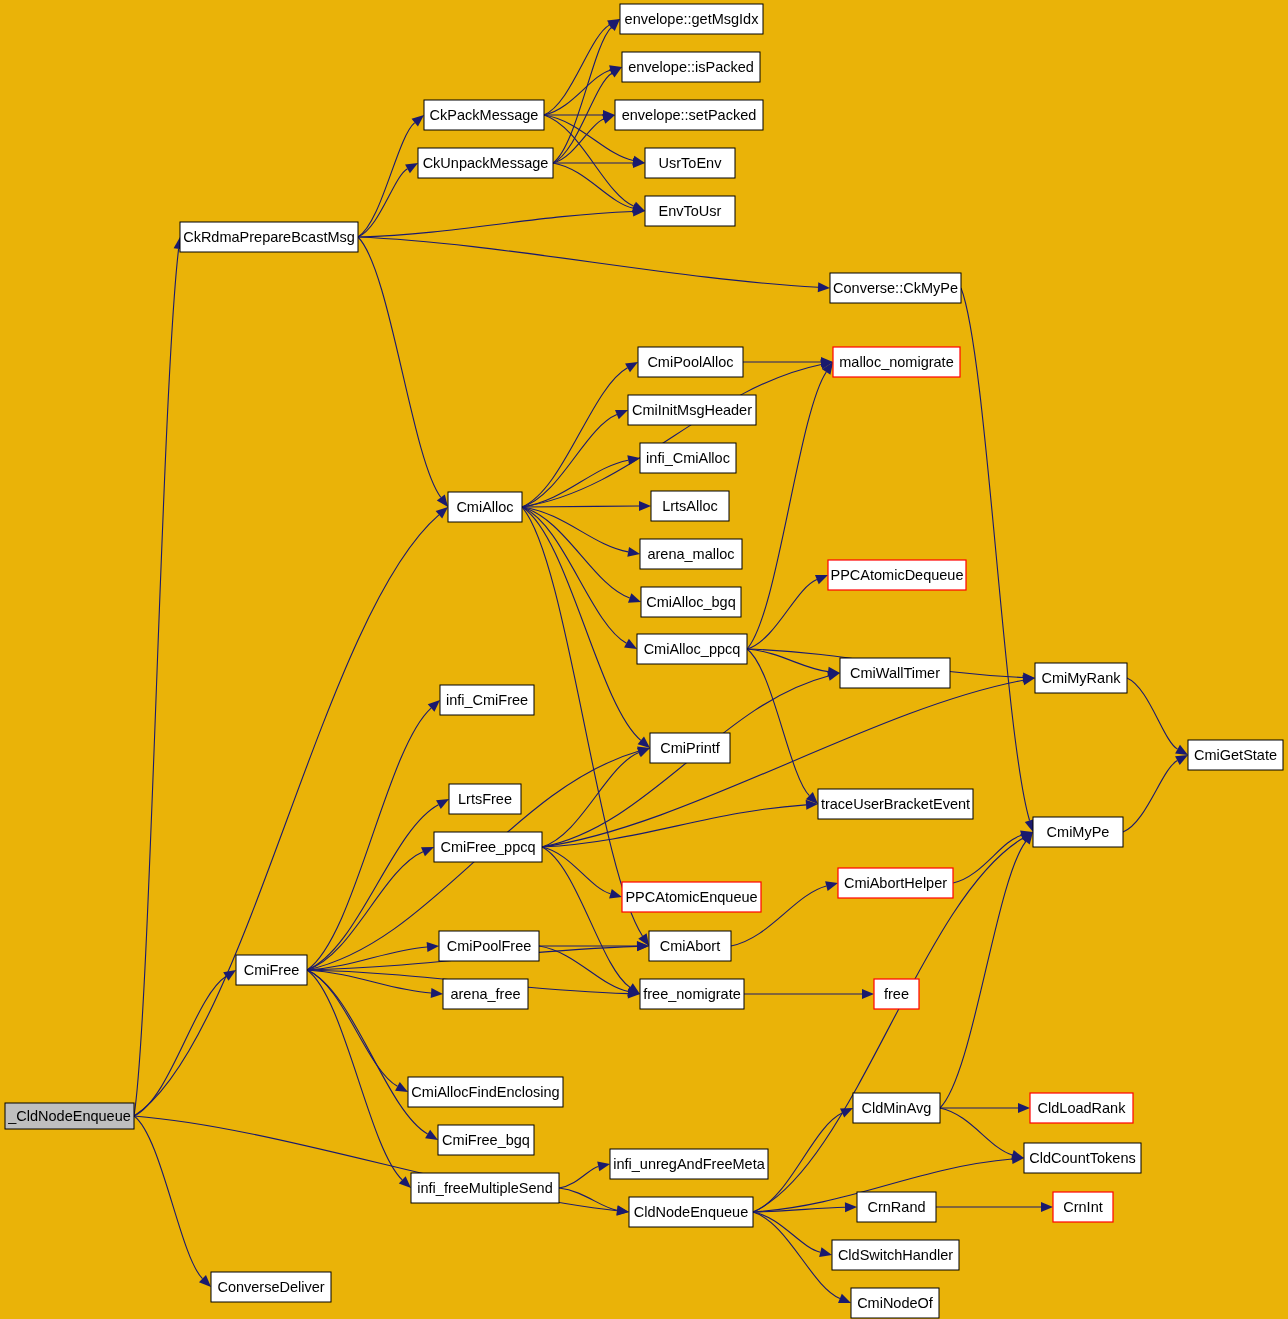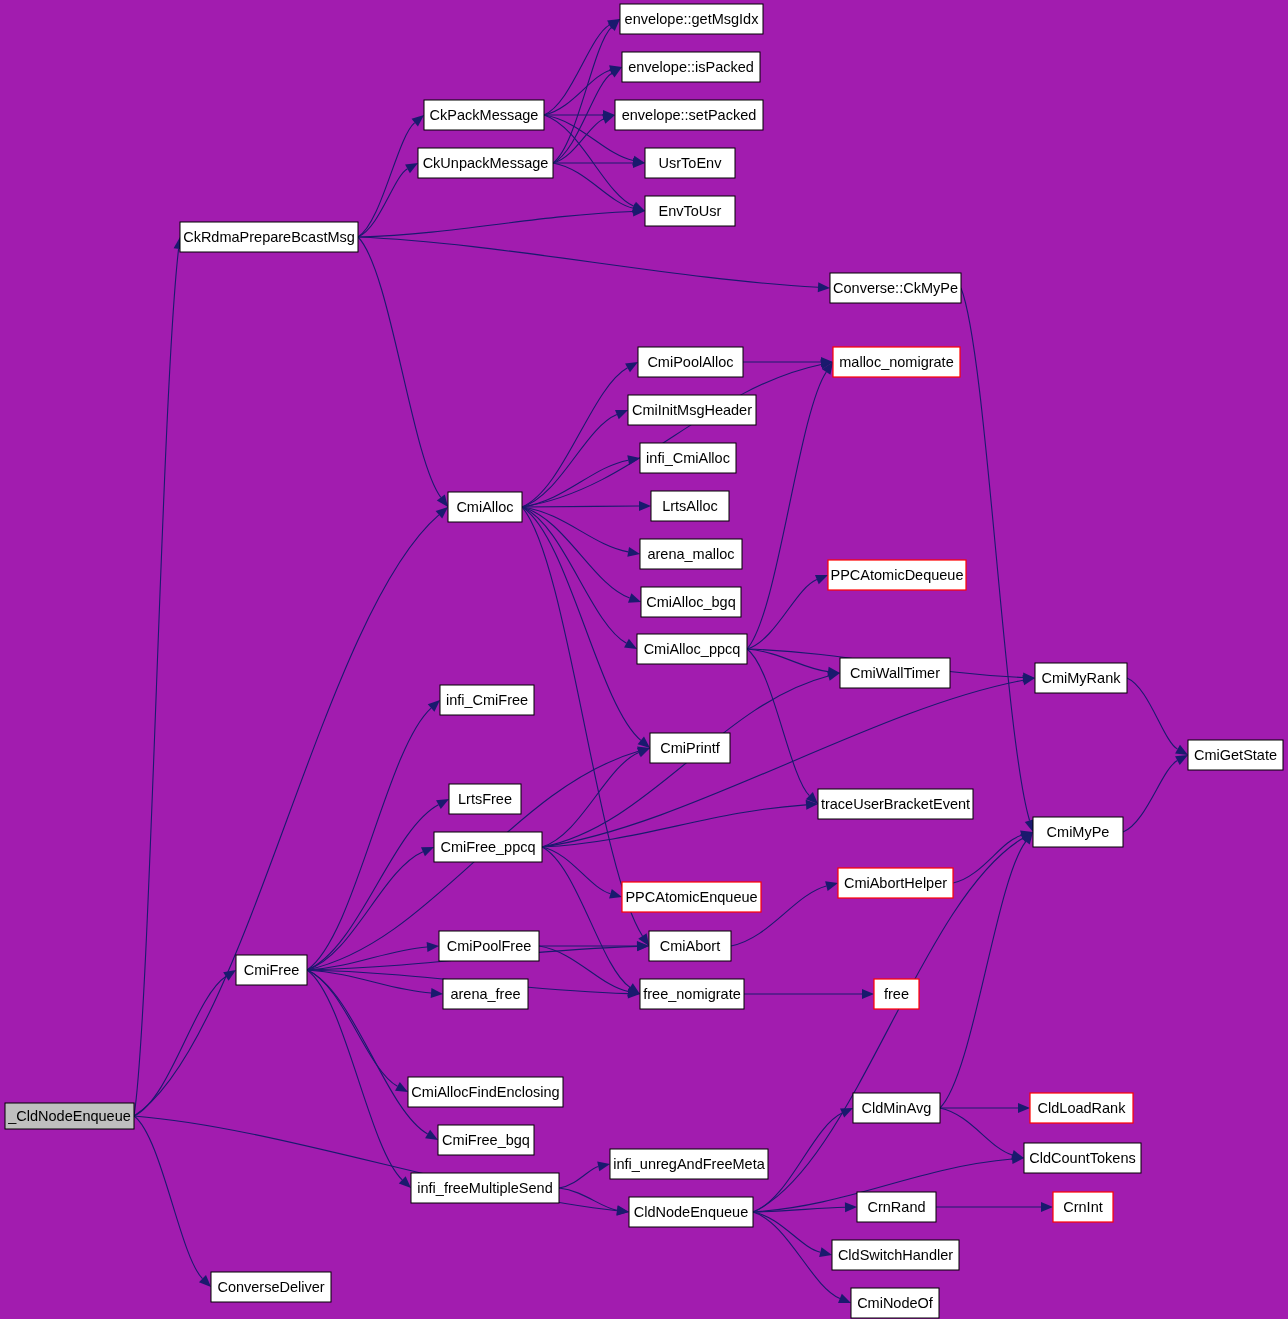--- a/index.html
+++ b/index.html
@@ -1,16 +1,16 @@
 <!DOCTYPE html>
 <html><head>
 <meta charset="utf-8">
 <style>
   html,body{margin:0;padding:0;background:#ffffff;}
-  #canvas{position:relative;width:1288px;height:1319px;background:#a21caf;
+  #canvas{position:relative;width:1288px;height:1319px;background:#eab308;
           font-family:"Liberation Sans",sans-serif;overflow:hidden;}
   svg{position:absolute;left:0;top:0;width:1288px;height:1319px;}
   .node rect{fill:#ffffff;stroke:#000000;stroke-width:1;}
   .node.highlight rect{fill:#bfbfbf;stroke:#000000;}
   .node.redborder rect{fill:#ffffff;stroke:#ff0000;stroke-width:1.2;}
   .node text{font-family:"Liberation Sans",sans-serif;font-size:14.5px;fill:#000000;
              dominant-baseline:middle;text-anchor:middle;}
   .edge{fill:none;stroke:#1a1a6e;stroke-width:1.1;}
   .arrow{fill:#1a1a6e;stroke:none;}
 </style>

